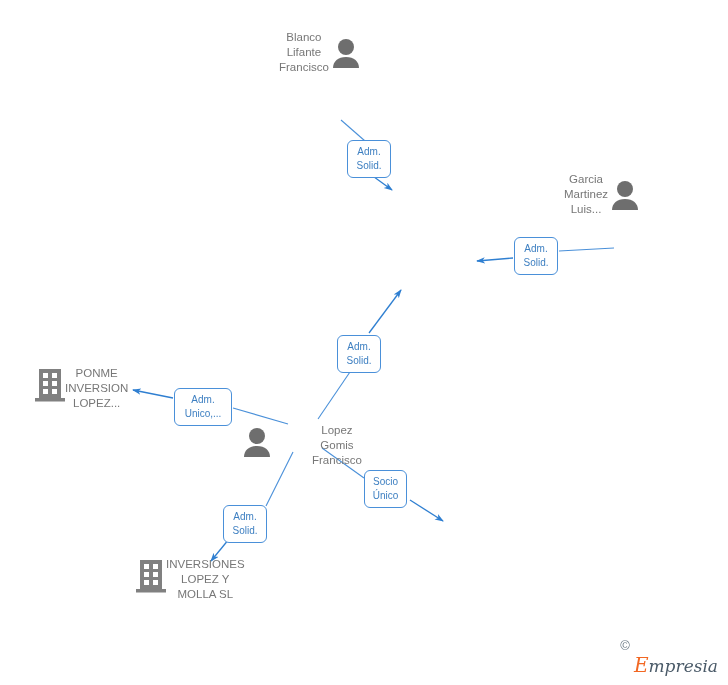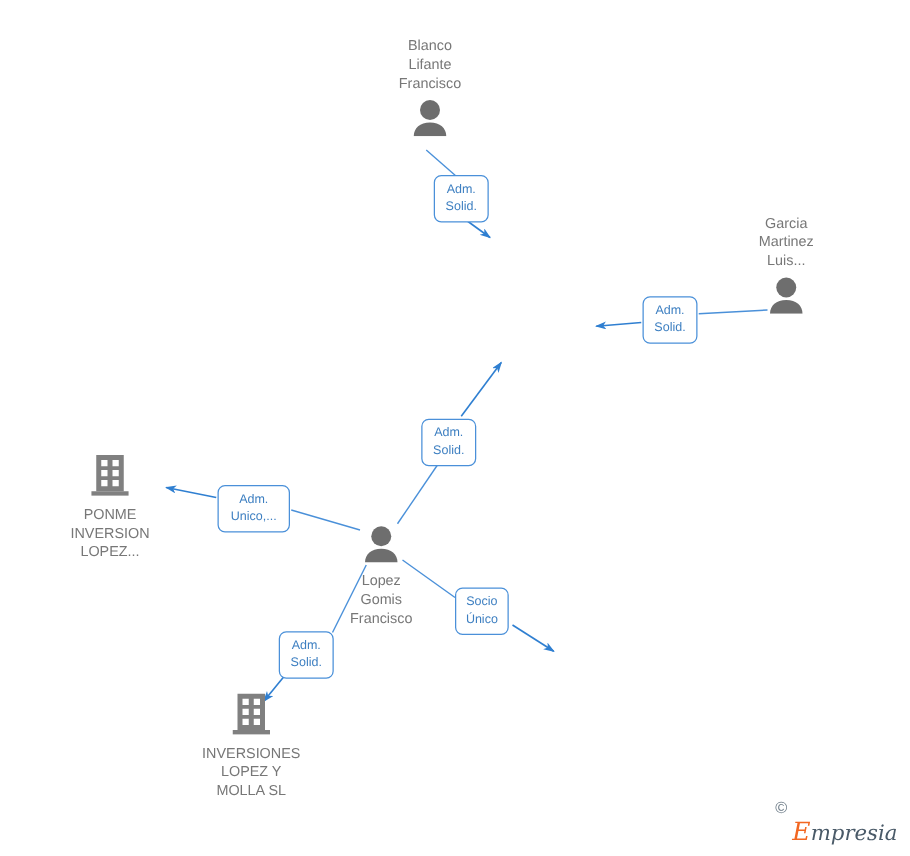--- a/index.html
+++ b/index.html
@@ -21,21 +21,21 @@
     position: absolute;
     left: 0;
     top: 0;
     width: 728px;
     height: 685px;
     pointer-events: none;
   }
   .node {
     position: absolute;
     display: flex;
-    flex-direction: column;
+    flex-direction: row;
     align-items: center;
     width: 130px;
     margin-left: -65px;
   }
   .node-label {
     font-size: 11.5px;
     line-height: 15px;
     color: #777777;
     text-align: center;
     white-space: pre-line;
@@ -139,39 +139,39 @@
 Martinez
 Luis...</div>
     <span class="node-icon">
       <svg width="34" height="30" viewBox="0 0 34 30">
         <circle cx="17" cy="9" r="8" fill="#6e6e6e"></circle>
         <path d="M17,19 C25,19 30,23.5 30,30 L4,30 C4,23.5 9,19 17,19 Z" fill="#6e6e6e"></path>
       </svg>
     </span>
   </div>
 
-  <div class="node label-below" style="left:88px; top:363px;">
+  <div class="node label-below" style="left:100px; top:363px;">
     <span class="node-icon">
       <svg width="30" height="34" viewBox="0 0 30 34">
         <rect x="4" y="1" width="22" height="29" fill="#808080"></rect>
         <rect x="0" y="30" width="30" height="3.5" fill="#808080"></rect>
         <rect x="8" y="5" width="5" height="5" fill="#ffffff"></rect>
         <rect x="17" y="5" width="5" height="5" fill="#ffffff"></rect>
         <rect x="8" y="13" width="5" height="5" fill="#ffffff"></rect>
         <rect x="17" y="13" width="5" height="5" fill="#ffffff"></rect>
         <rect x="8" y="21" width="5" height="5" fill="#ffffff"></rect>
         <rect x="17" y="21" width="5" height="5" fill="#ffffff"></rect>
       </svg>
     </span>
     <div class="node-label">PONME
 INVERSION
 LOPEZ...</div>
   </div>
 
-  <div class="node label-below" style="left:305px; top:420px;">
+  <div class="node label-below" style="left:305px; top:420px;gap:38px;">
     <span class="node-icon">
       <svg width="34" height="30" viewBox="0 0 34 30">
         <circle cx="17" cy="9" r="8" fill="#6e6e6e"></circle>
         <path d="M17,19 C25,19 30,23.5 30,30 L4,30 C4,23.5 9,19 17,19 Z" fill="#6e6e6e"></path>
       </svg>
     </span>
     <div class="node-label">Lopez
 Gomis
 Francisco</div>
   </div>

